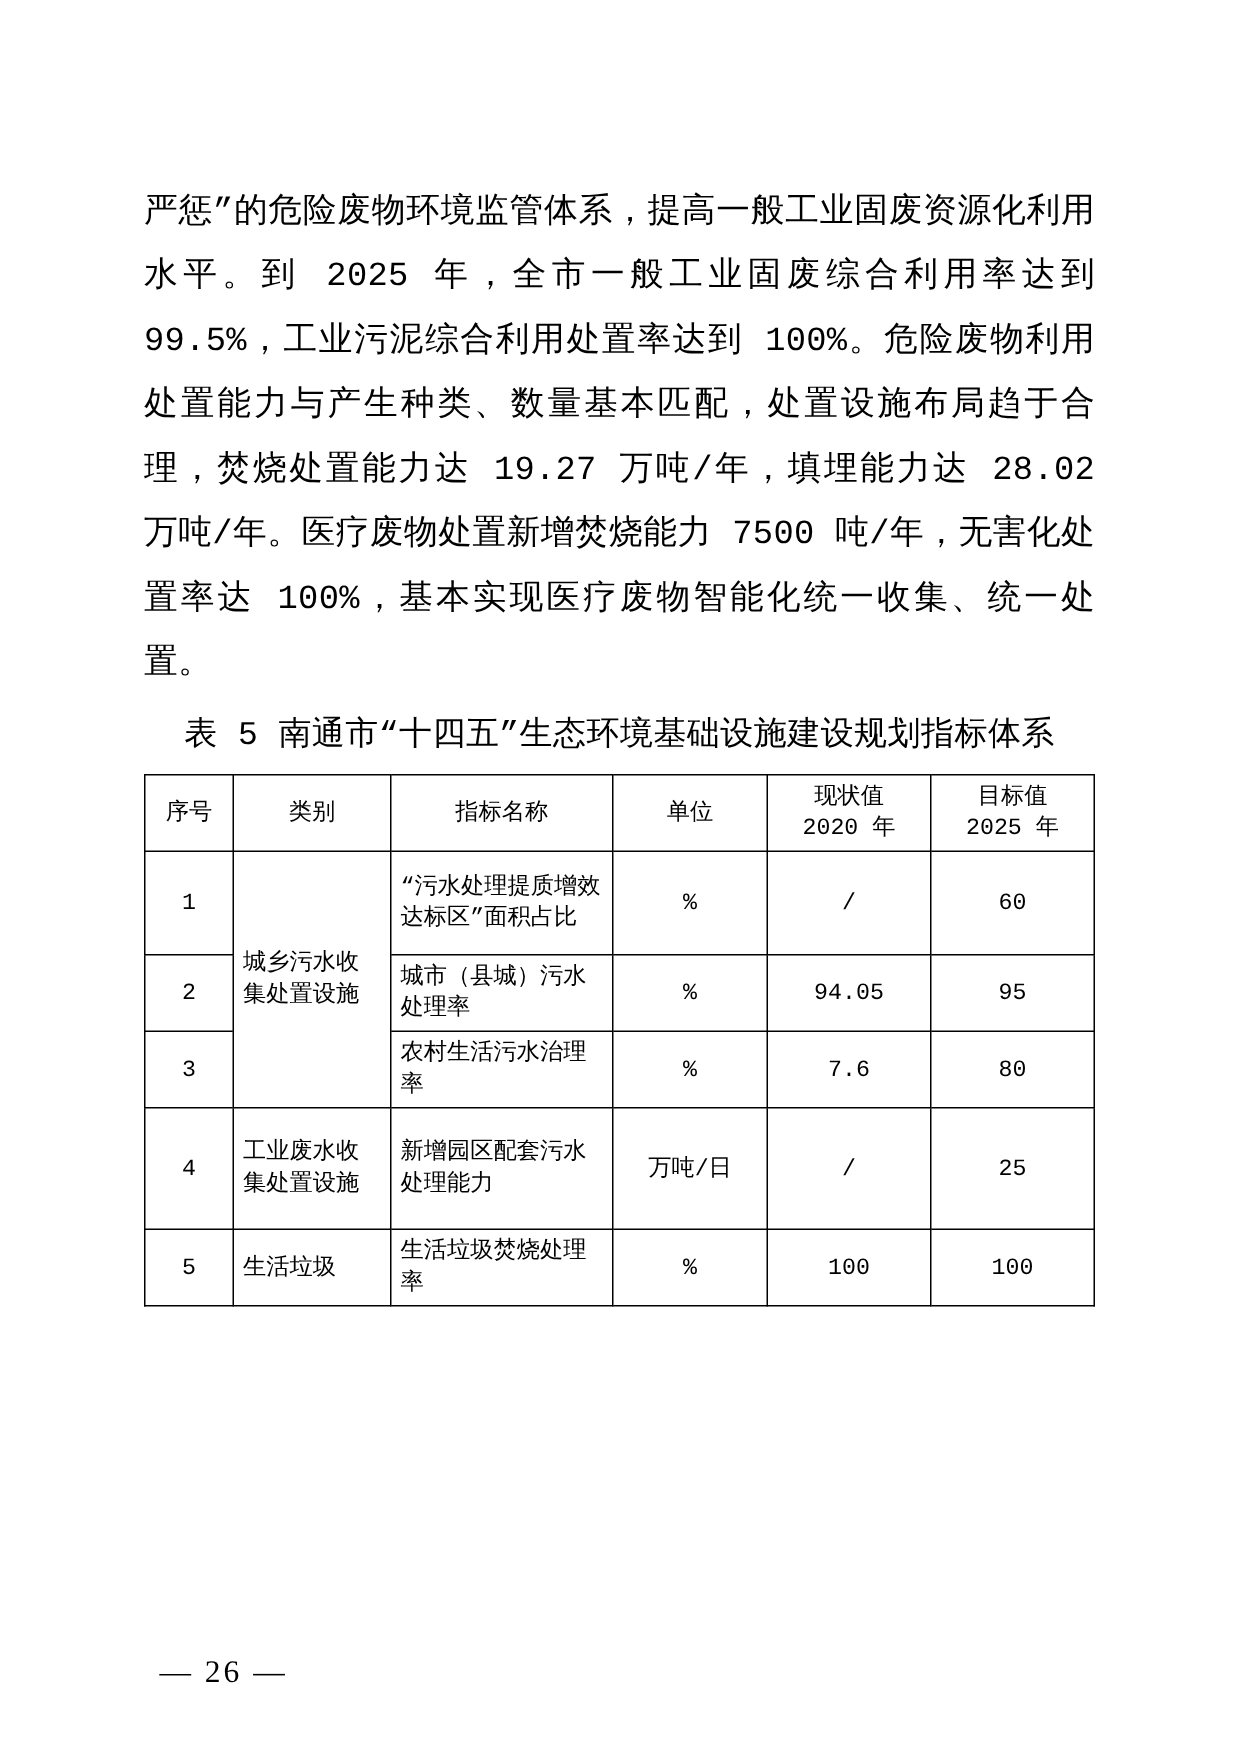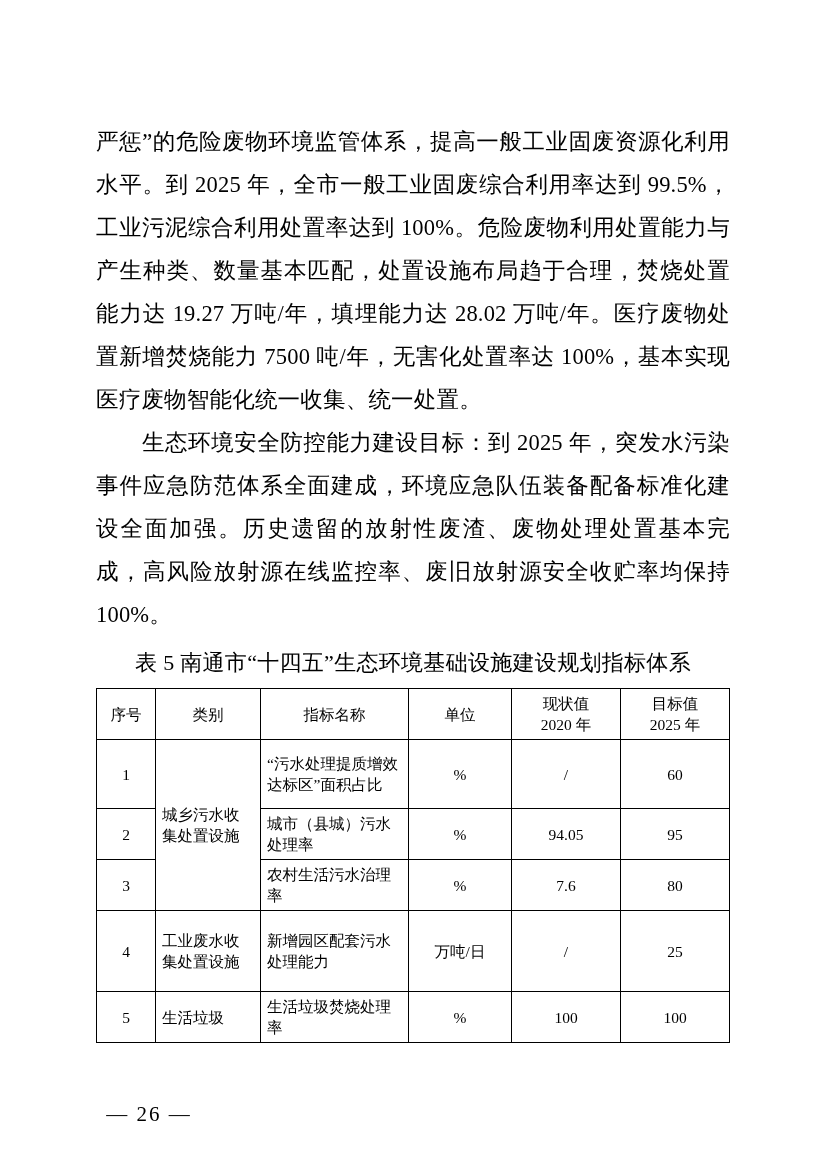--- a/index.html
+++ b/index.html
@@ -15,20 +15,21 @@
     position: relative;
     overflow: hidden;
   }
   .page {
     position: absolute;
     left: 0; top: 0;
     width: 826px;
     height: 1106px;
     box-sizing: border-box;
     padding: 120px 96px 0 96px;
+    font-family: Liberation Mono, monospace;
   }
   .para {
     font-size: 22.5px;
     line-height: 43px;
     text-align: justify;
     text-justify: inter-ideograph;
     margin: 0 0 0 0;
     letter-spacing: 0.2px;
   }
   .indent {
@@ -86,21 +87,20 @@
     display: inline-block;
     margin-left: -470px;
   }
 </style>
 </head>
 <body>
 
 <div class="page">
 
   <p class="para">严惩”的危险废物环境监管体系，提高一般工业固废资源化利用水平。到 2025 年，全市一般工业固废综合利用率达到 99.5%，工业污泥综合利用处置率达到 100%。危险废物利用处置能力与产生种类、数量基本匹配，处置设施布局趋于合理，焚烧处置能力达 19.27 万吨/年，填埋能力达 28.02 万吨/年。医疗废物处置新增焚烧能力 7500 吨/年，无害化处置率达 100%，基本实现医疗废物智能化统一收集、统一处置。</p>
-  <p class="para indent">生态环境安全防控能力建设目标：到 2025 年，突发水污染事件应急防范体系全面建成，环境应急队伍装备配备标准化建设全面加强。历史遗留的放射性废渣、废物处理处置基本完成，高风险放射源在线监控率、废旧放射源安全收贮率均保持 100%。</p>
 
   <div class="tbl-caption">表 5  南通市“十四五”生态环境基础设施建设规划指标体系</div>
 
   <table class="indicators">
     <thead>
       <tr>
         <td class="c-no">
           <div>序号</div>
         </td>
         <td class="c-cat" style="text-align:center;">类别</td>

